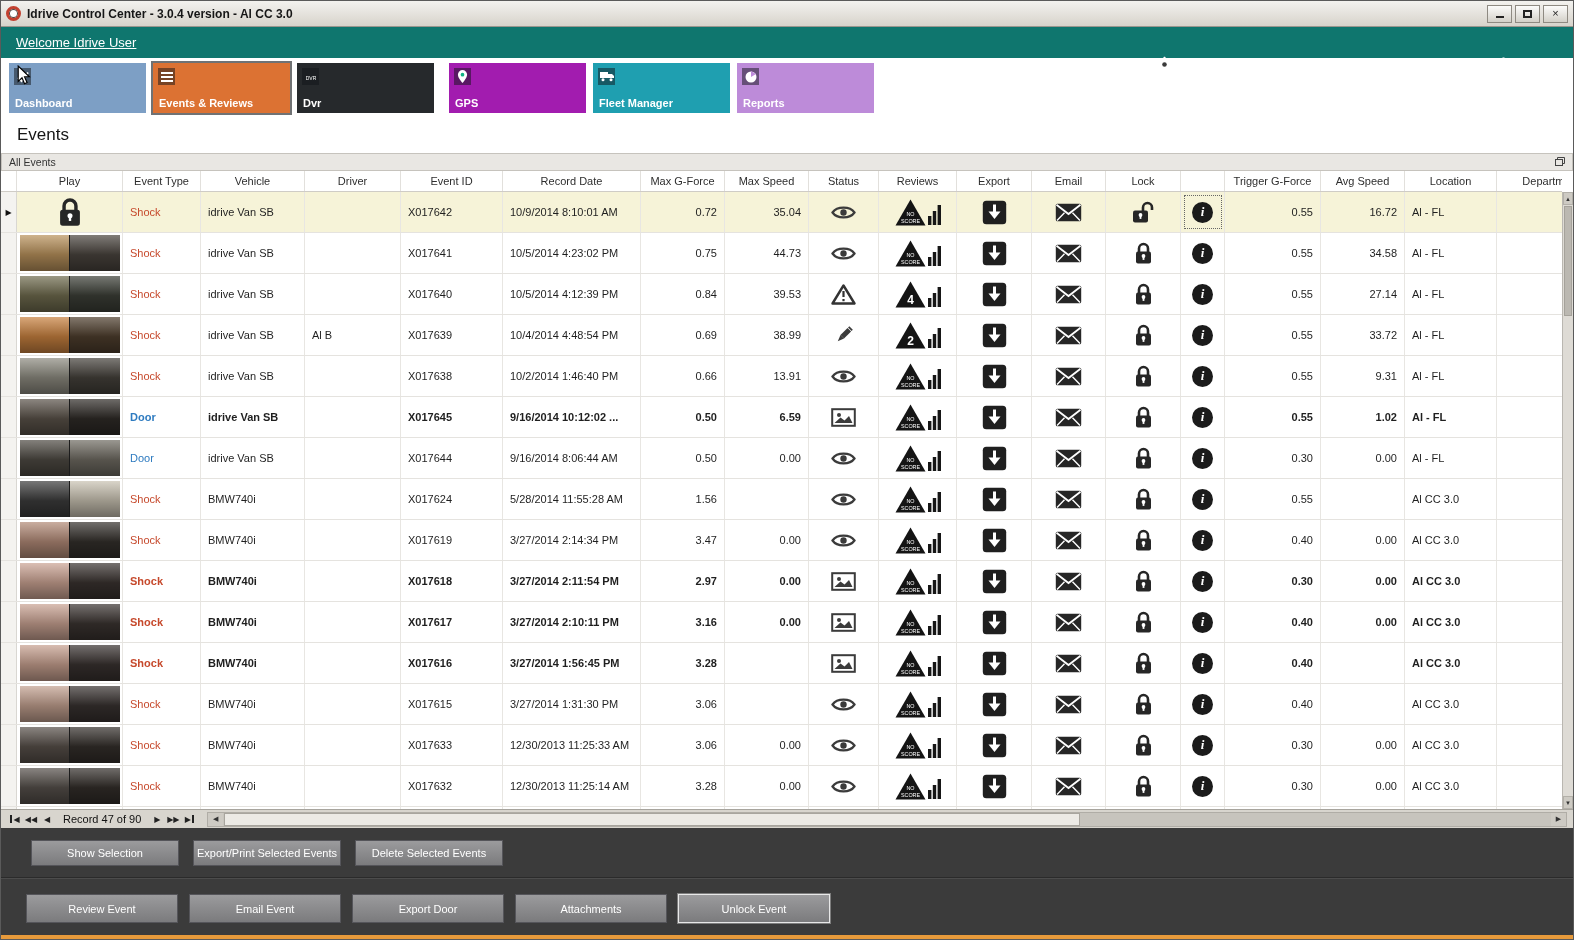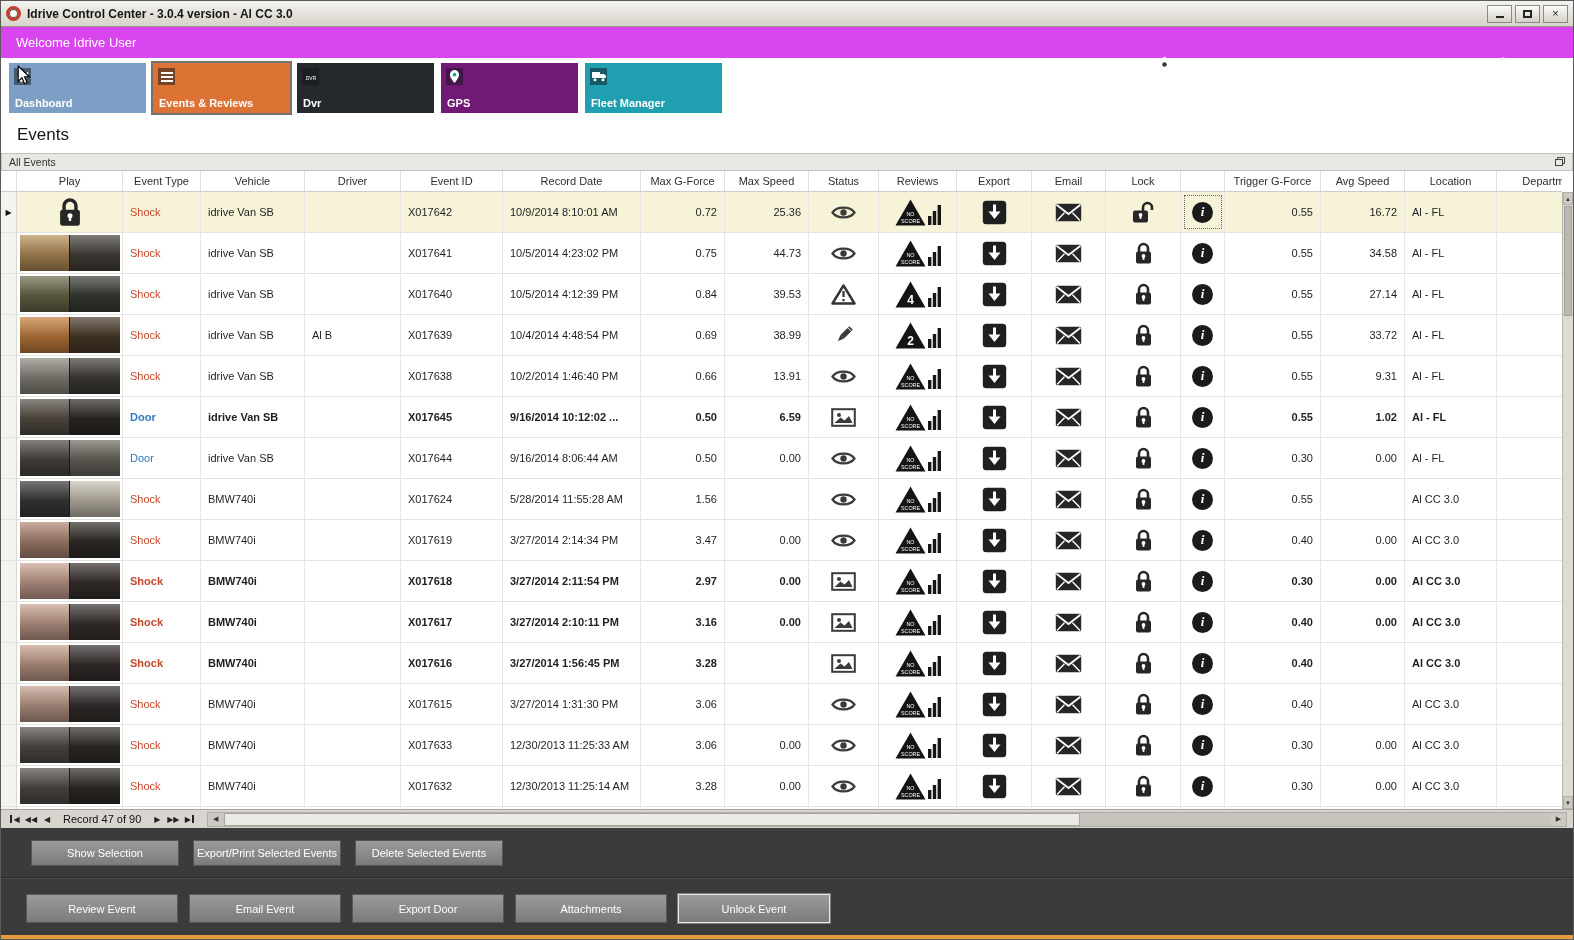--- a/index.html
+++ b/index.html
@@ -7,21 +7,21 @@
   .window{width:1574px;height:940px;position:relative;background:#fff;border:1px solid #5a5a5a;overflow:hidden;}
   
   .titlebar{height:26px;background:linear-gradient(#f3f2ef,#d7d3cb);border-bottom:1px solid #9a968e;display:flex;align-items:center;padding:0 5px;}
   .app-icon{width:15px;height:15px;border-radius:50%;border:3px solid #c2402f;background:#fff;box-shadow:inset 0 0 0 1px #444;flex:none;}
   .win-title{font-size:12px;font-weight:bold;color:#161616;margin-left:6px;white-space:nowrap;}
   .win-controls{margin-left:auto;display:flex;gap:3px;}
   .win-btn{width:25px;height:18px;background:linear-gradient(#fcfcfb,#d3d0c8);border:1px solid #8e8a82;display:flex;align-items:center;justify-content:center;color:#222;font-size:11px;line-height:1;}
   .glyph-min{width:8px;height:2px;background:#222;margin-top:7px;}
   .glyph-max{width:9px;height:8px;border:2px solid #222;}
   
-  .topbar{height:31px;background:#d946ef;display:flex;align-items:center;color:#fff;padding:0 15px;}
+  .topbar{height:31px;background:#0f766e;display:flex;align-items:center;color:#fff;padding:0 15px;text-decoration:underline;}
   .welcome{font-size:13px;}
   .top-actions{margin-left:auto;display:flex;gap:28px;margin-top:44px;}
   .top-action{display:flex;align-items:center;gap:7px;font-size:13px;cursor:pointer;}
   
   .tiles{background:#fff;display:flex;gap:7px;padding:5px 0 0 8px;height:55px;}
   .tile{width:137px;height:50px;position:relative;color:#fff;cursor:pointer;flex:none;}
   .tile.active{outline:2px solid #707274;}
   .tile-icon{position:absolute;top:5px;left:5px;width:17px;height:17px;background:rgba(15,20,24,.5);display:flex;align-items:center;justify-content:center;}
   .tile-label{position:absolute;left:6px;bottom:4px;font-size:11px;font-weight:bold;white-space:nowrap;}
   
@@ -154,39 +154,48 @@
         <span class="tile-label">Events &amp; Reviews</span>
       </div>
       <div class="tile" style="background: rgb(38, 41, 44);">
         <div class="tile-icon">
           <svg width="14" height="12">
             <text x="7" y="8.5" font-size="5" fill="#fff" text-anchor="middle" font-family="Liberation Sans, sans-serif">DVR</text>
           </svg>
         </div>
         <span class="tile-label">Dvr</span>
       </div>
-      <div class="tile" style="background: #701a75;">
+      <div class="tile" style="background: #a21caf; margin-left: 8px;">
         <div class="tile-icon">
           <svg width="11" height="13" viewBox="0 0 12 14">
             <path d="M6 0 a5 5 0 0 1 5 5 c0 3.5 -5 9 -5 9 S1 8.5 1 5 A5 5 0 0 1 6 0 Z" fill="#fff"></path>
             <circle cx="6" cy="5" r="2" fill="#10b384"></circle>
           </svg>
         </div>
         <span class="tile-label">GPS</span>
       </div>
       <div class="tile" style="background: rgb(31, 159, 176); padding-left: 39px;">
         <div class="tile-icon">
           <svg width="14" height="11" viewBox="0 0 14 11">
             <rect x="0" y="1" width="8" height="6" fill="#fff"></rect>
             <path d="M8 3 h4 l2 2 v2 h-6 z" fill="#fff"></path>
             <circle cx="3" cy="8.7" r="1.5" fill="#fff"></circle>
             <circle cx="11" cy="8.7" r="1.5" fill="#fff"></circle>
           </svg>
         </div>
         <span class="tile-label">Fleet Manager</span>
+      </div>
+      <div class="tile" style="background: rgb(189, 139, 217);">
+        <div class="tile-icon">
+          <svg width="12" height="12" viewBox="0 0 12 12">
+            <circle cx="6" cy="6" r="5.5" fill="#fff"></circle>
+            <path d="M6 6 L6 0 L11 3 Z" fill="#bd8bd9"></path>
+          </svg>
+        </div>
+        <span class="tile-label">Reports</span>
       </div>
     </div>
 
   <div class="page-title">Events</div>
 
   <div class="group-bar">
     <span>All Events</span>
     <span class="spacer"></span>
     <span><svg width="10" height="9">
           <rect x="0.5" y="2.5" width="7" height="6" fill="none" stroke="#444"></rect>
@@ -241,21 +250,21 @@
           <div class="cell" style="width: 102px;">
             <span class="txt">X017642</span>
           </div>
           <div class="cell" style="width: 138px;">
             <span class="txt">10/9/2014 8:10:01 AM</span>
           </div>
           <div class="cell num" style="width: 84px;">
             <span class="txt">0.72</span>
           </div>
           <div class="cell num" style="width: 84px;">
-            <span class="txt">25.36</span>
+            <span class="txt">35.04</span>
           </div>
           <div class="cell center" style="width: 70px;">
             <svg width="25" height="17" viewBox="0 0 25 17">
               <path d="M1.5 8.5 C6 2 19 2 23.5 8.5 C19 15 6 15 1.5 8.5 Z" fill="none" stroke="#3b3b3b" stroke-width="2.2"></path>
               <circle cx="12.5" cy="8.5" r="3.2" fill="#3b3b3b"></circle>
             </svg>
           </div>
           <div class="cell center" style="width: 78px;">
             <span class="review-wrap">
               <svg width="31" height="27" viewBox="0 0 31 27">

